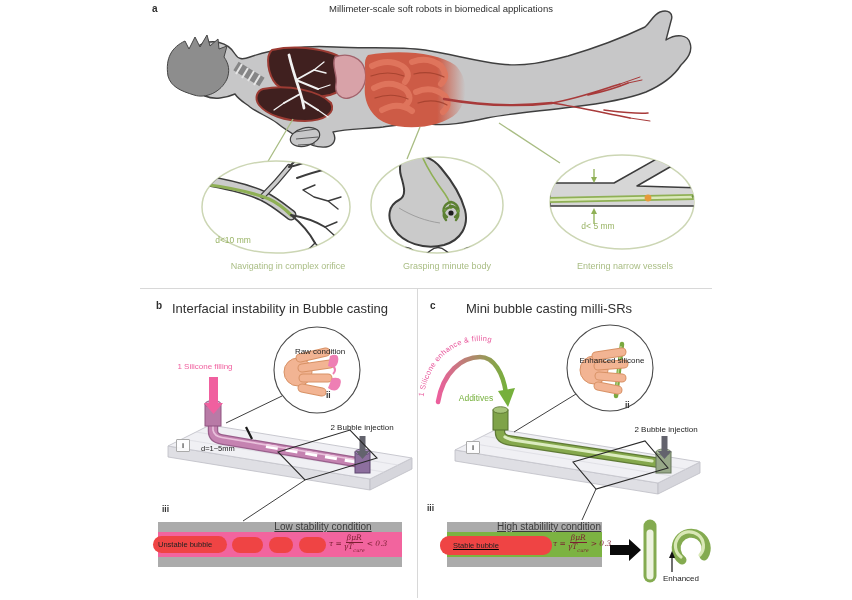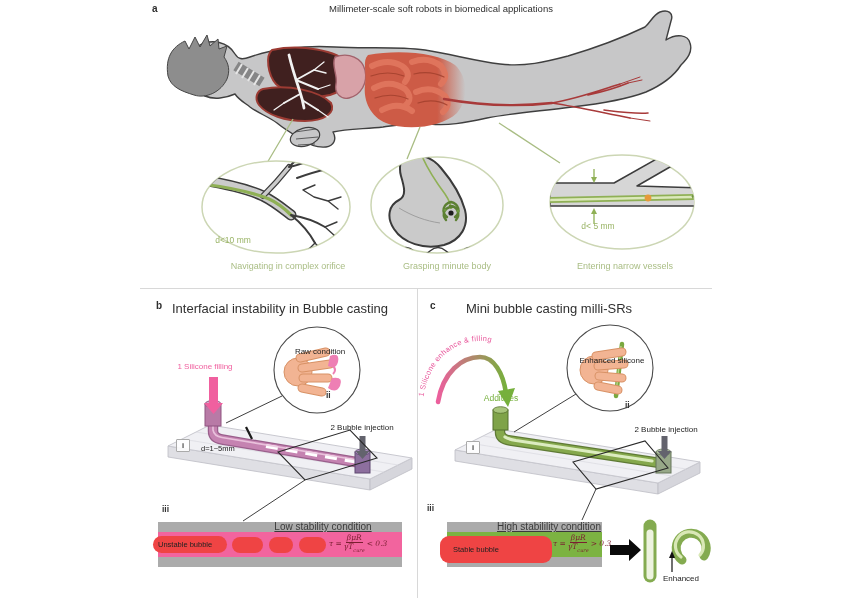--- a/index.html
+++ b/index.html
@@ -300,31 +300,31 @@
   <span>τ =</span>
   <span class="frac">
     <span class="num">βμR</span>
     <span class="den"><span>γT</span><sub>cure</sub></span>
   </span>
   <span>&lt; 0.3</span>
 </div>
 
 <div class="t panel-label" style="left:430px;top:300px;">c</div>
 <div class="t panel-title ctr" style="left:549px;top:302px;">Mini bubble casting milli-SRs</div>
-<div class="t green ctr" style="left:476px;top:394px;margin-left:25px;">Additives</div>
+<div class="t green ctr" style="left:476px;top:394px;">Additives</div>
 <div class="t small ctr" style="left:612px;top:356px;">Enhanced silicone</div>
 <div class="t roman" style="left:625px;top:401px;">ii</div>
 <div class="t small ctr" style="left:666px;top:425px;">2 Bubble injection</div>
 <div class="ibox" style="left:466px;top:441px;">
       <span>i</span>
     </div>
 <div class="t roman" style="left:427px;top:504px;">iii</div>
 <div class="band" style="left:447px;top:522px;width:155px;height:45px;"></div>
 <div class="stripe" style="left:447px;top:532px;width:155px;height:25px;background:#7cb342;"></div>
-<div class="cap" style="left:440px;top:536px;width:112px;height:27px;">
+<div class="cap" style="left:440px;top:536px;width:112px;height:19px;text-decoration:underline;">
   <span style="margin-left:13px;">Stable bubble</span>
 </div>
 <div class="t cond ctr" style="left:549px;top:521px;">High stabilility condition</div>
 <div class="formula" style="left:553px;top:534px;">
   <span>τ =</span>
   <span class="frac">
     <span class="num">βμR</span>
     <span class="den"><span>γT</span><sub>cure</sub></span>
   </span>
   <span>&gt; 0.3</span>

